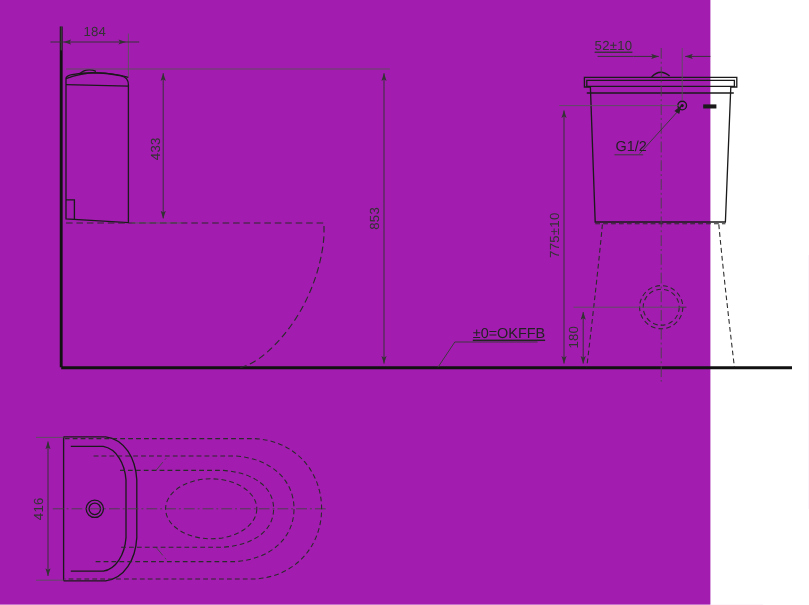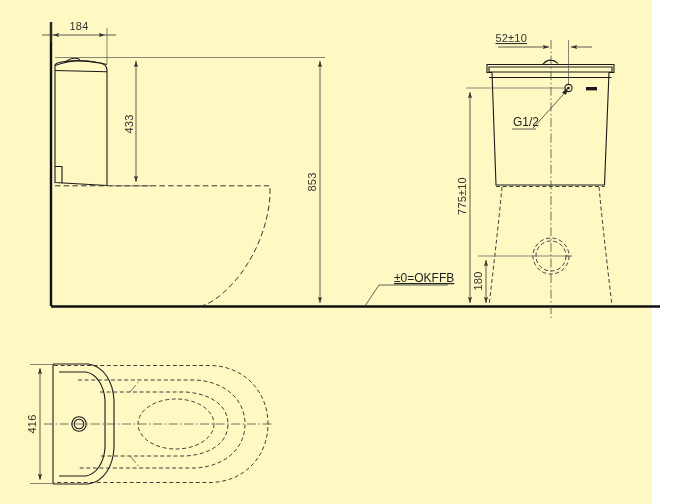--- a/index.html
+++ b/index.html
@@ -1,18 +1,18 @@
 <!DOCTYPE html>
 <html><head>
 <meta charset="utf-8">
 <style>
   html,body{margin:0;padding:0;background:#ffffff;}
   body{width:674px;height:504px;overflow:hidden;
        font-family:"Liberation Sans",sans-serif;}
-  #sheet{position:relative;width:652px;height:504px;background:#fef9c3;}
+  #sheet{position:relative;width:592px;height:504px;background:#a21caf;}
   svg{display:block;}
   .solid{fill:none;stroke:#1a1a1a;stroke-width:1.1;}
   .thin{fill:none;stroke:#3a3a3a;stroke-width:0.8;}
   .heavy{fill:none;stroke:#111;stroke-width:2.6;}
   .wall{fill:none;stroke:#111;stroke-width:2.4;}
   .dash{fill:none;stroke:#2b2b2b;stroke-width:0.95;
         stroke-dasharray:5.5 3.2;}
   .dashfine{fill:none;stroke:#2b2b2b;stroke-width:0.9;
         stroke-dasharray:4 2.6;}
   .center{fill:none;stroke:#444;stroke-width:0.75;

